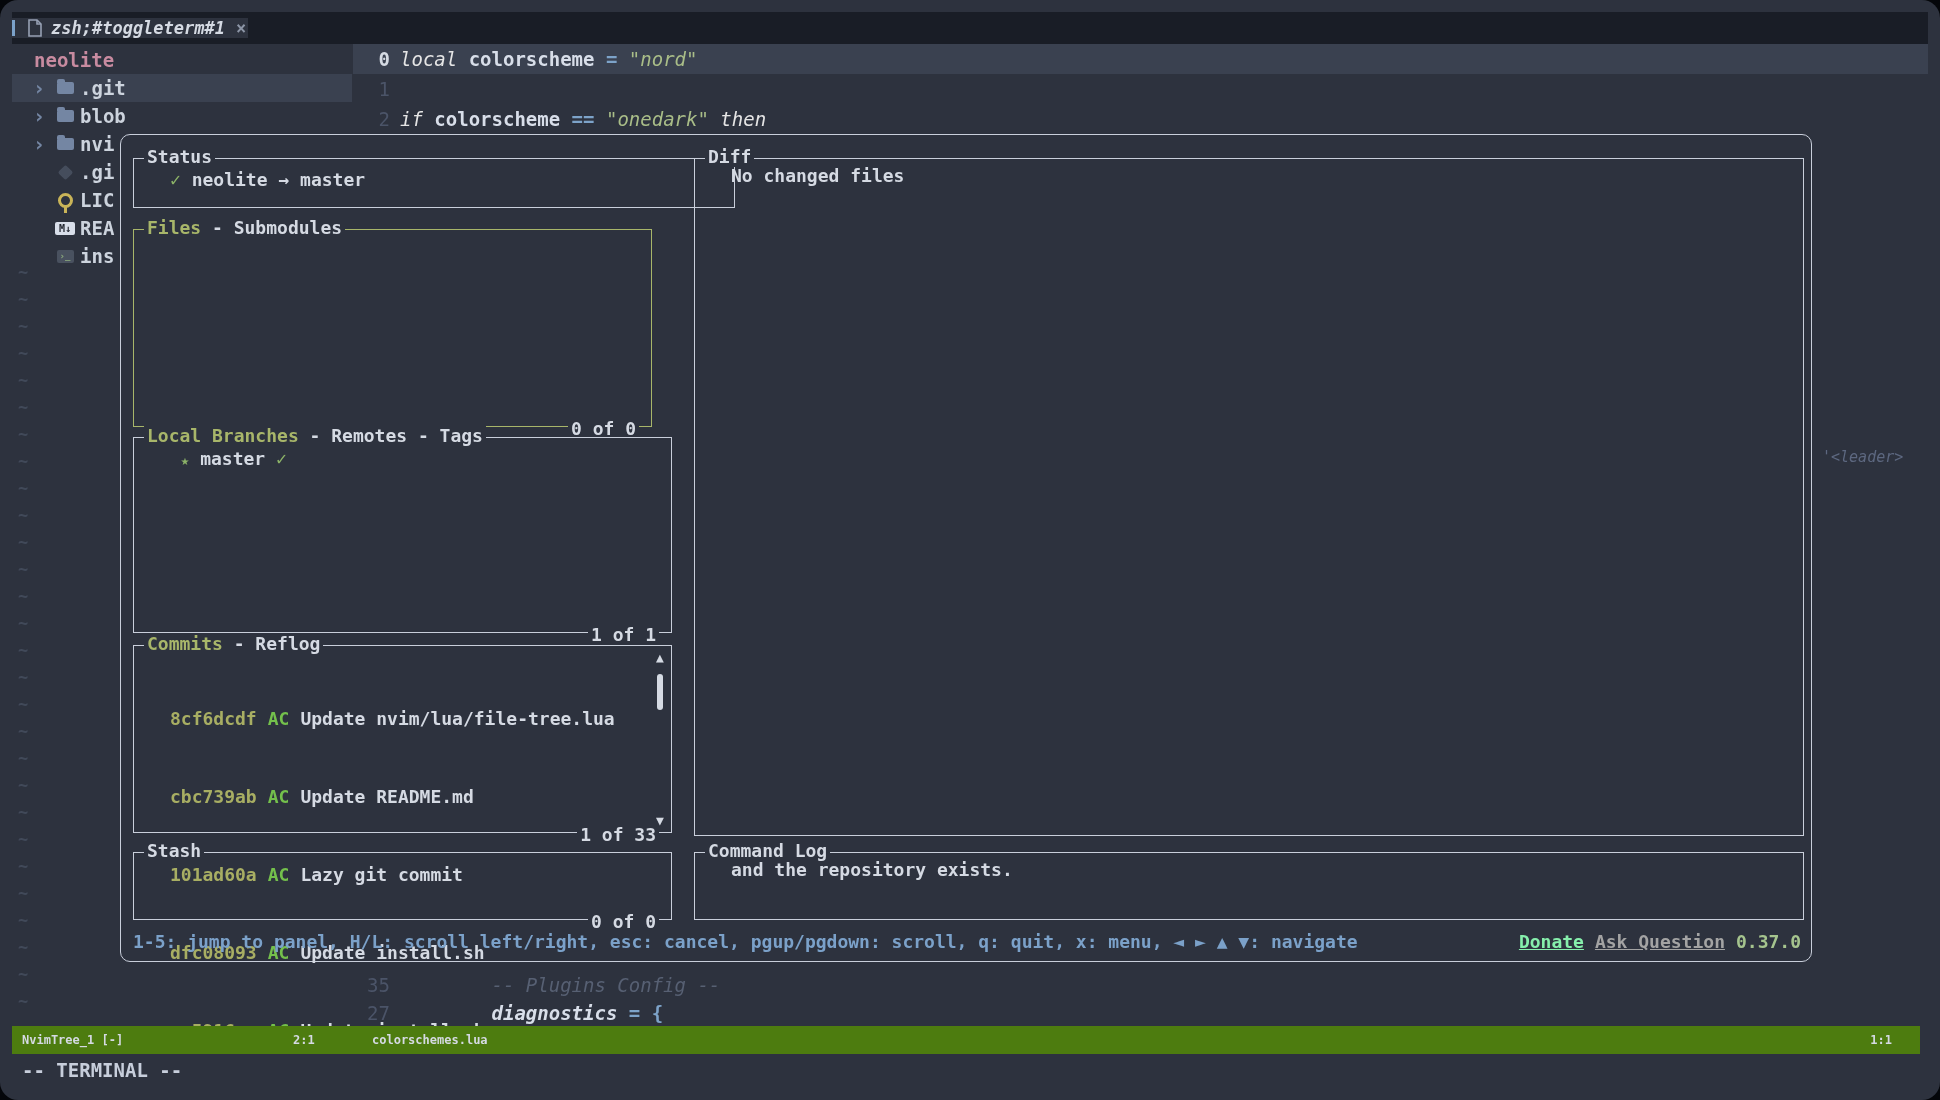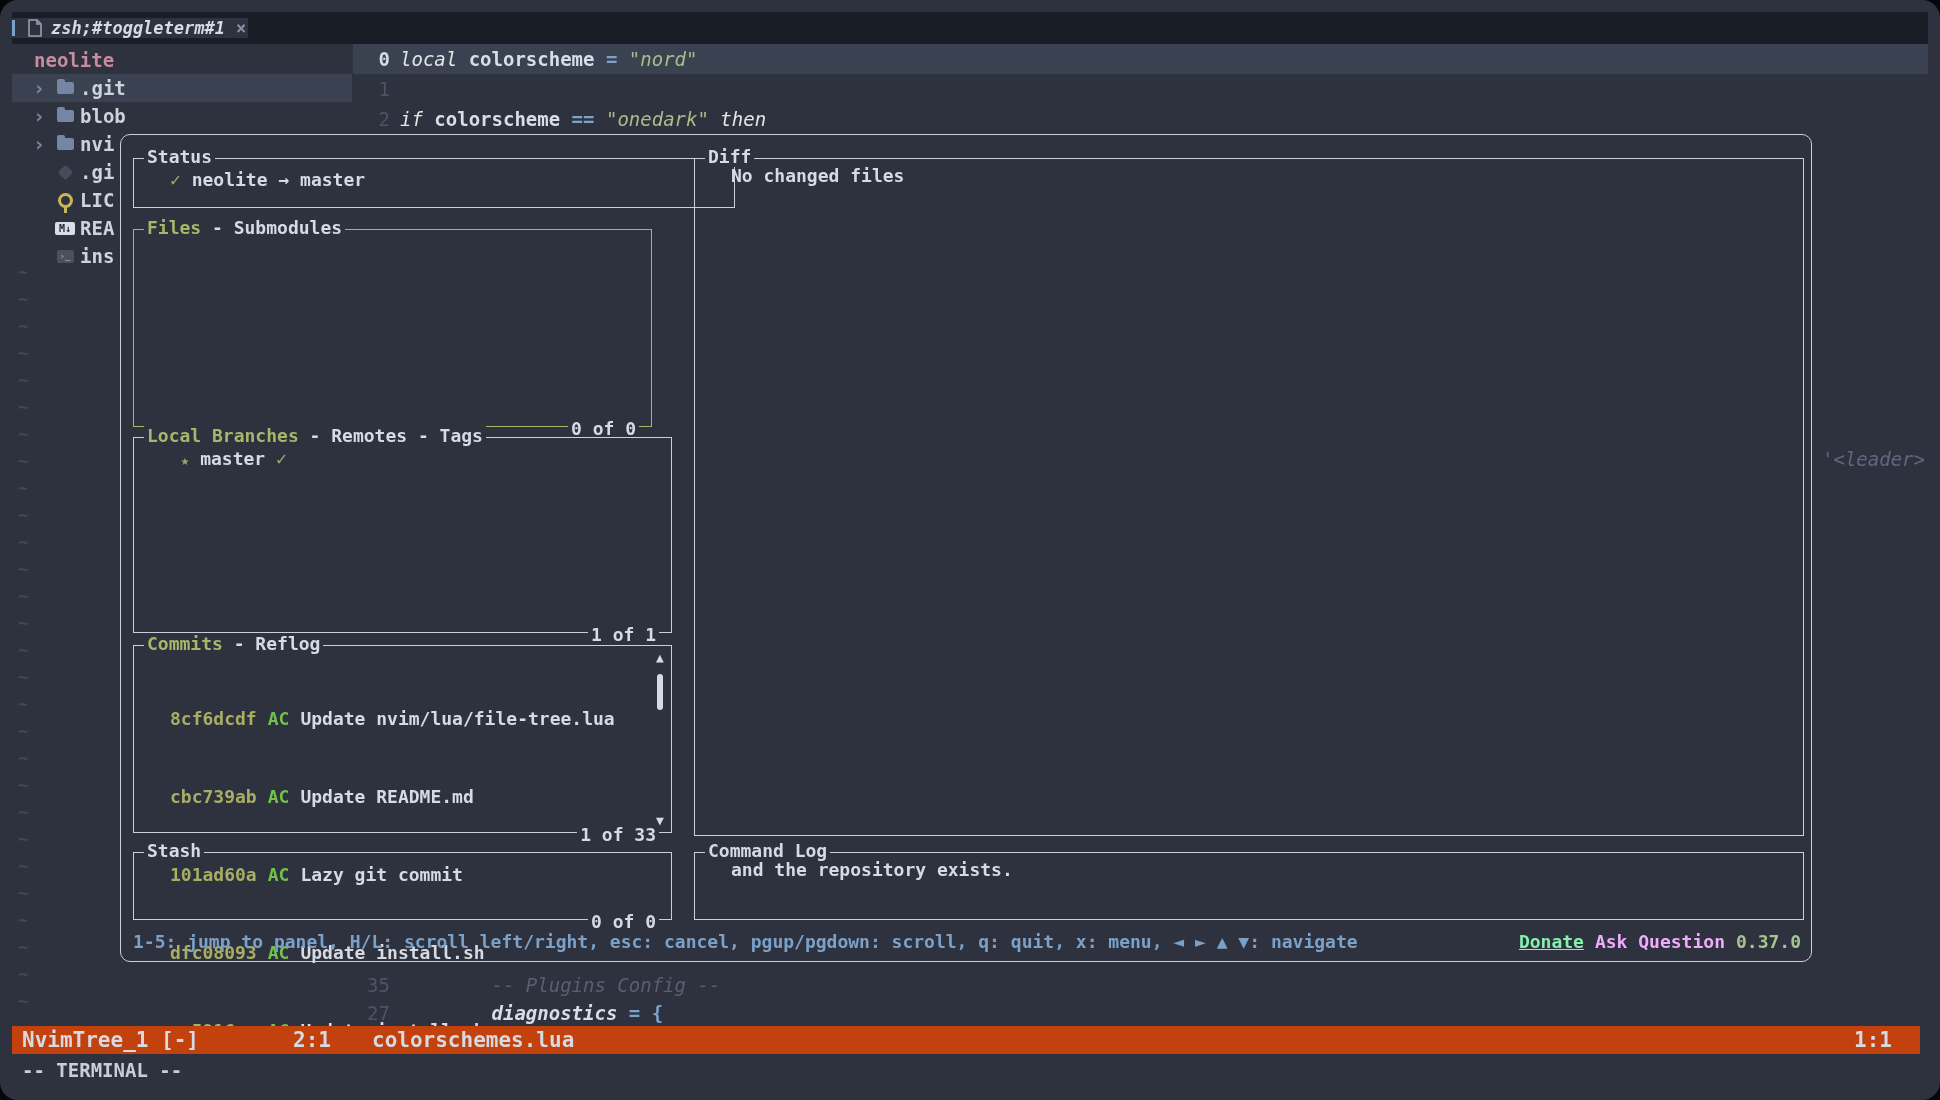--- a/index.html
+++ b/index.html
@@ -38,21 +38,21 @@
   .crow{position:absolute;left:353px;right:12px;height:30px;display:flex;align-items:center;
         white-space:pre;font-size:19px;color:#d5dae3;}
   .crow.cursorline{background:#3a4150;}
   .lnum{width:37px;text-align:right;padding-right:10px;color:#4b5468;flex:none;}
   .lnum.cur{color:#d5dae3;font-weight:bold;}
   .tok-kw{color:#e5e5e5;font-style:italic;}
   .tok-ident{font-weight:bold;color:#d8dee9;}
   .tok-op{color:#7da3c9;font-weight:bold;}
   .tok-str{color:#a9bd88;font-style:italic;}
   .tok-comment{color:#576073;font-style:italic;}
-  .leader-hint{position:absolute;left:1822px;top:448px;font-size:19px;font-style:italic;color:#5d6880;white-space:pre;}
+  .leader-hint{position:absolute;left:1822px;top:448px;font-size:15px;font-style:italic;color:#5d6880;white-space:pre;}
 
   
   .lg-float{position:absolute;left:120px;top:134px;width:1692px;height:828px;box-sizing:border-box;
             border:1px solid #c9cfdb;border-radius:10px;background:#2d323e;font-size:18px;font-weight:bold;color:#d5dae3;}
   .panel{position:absolute;border:1px solid #c9cfdb;box-sizing:border-box;}
   .panel.green{border-color:#a8b66a;}
   .panel-title{position:absolute;top:-13px;left:10px;background:#2d323e;padding:0 3px;white-space:pre;color:#d5dae3;}
   .panel-title .t-active{color:#a8b66a;}
   .panel-counter{position:absolute;bottom:-13px;right:12px;background:#2d323e;padding:0 3px;color:#d5dae3;}
   .panel-content{padding:8px 8px 0 8px;line-height:26px;white-space:pre;margin-left:28px;}
@@ -62,26 +62,26 @@
   .c-author{color:#74c04c;margin-right:11px;}
   .scrollbar{position:absolute;top:4px;bottom:4px;right:4px;width:14px;color:#d5dae3;}
   .sb-up,.sb-down{position:absolute;left:0;width:14px;text-align:center;font-size:13px;}
   .sb-up{top:0;} .sb-down{bottom:0;}
   .sb-thumb{position:absolute;top:24px;left:4px;width:6px;height:36px;background:#d5dae3;border-radius:3px;}
   .infobar{position:absolute;left:12px;right:10px;top:793px;height:26px;display:flex;
            justify-content:space-between;align-items:center;white-space:pre;}
   .keyhints{color:#7ba1c9;}
   .info-links span{margin-left:11px;}
   .link-donate{color:#86efac;text-decoration:underline;}
-  .link-ask{color:#f0abfc;}
+  .link-ask{color:#a3a3a3;text-decoration:underline;}
   .version{color:#a5c48e;}
 
   
-  .statusline{position:absolute;left:12px;top:1026px;width:1908px;height:28px;background:#c2410c;
-              font-weight:bold;font-size:21px;color:#d5dae3;text-align:right;}
+  .statusline{position:absolute;left:12px;top:1026px;width:1908px;height:28px;background:#4d7c0f;
+              font-weight:bold;font-size:12px;color:#d5dae3;text-align:right;}
   .statusline span{position:absolute;top:0;height:28px;display:flex;align-items:center;white-space:pre;}
   .sl-buffer{left:10px;}
   .sl-treepos{left:281px;}
   .sl-file{left:360px;}
   .sl-pos{right:28px;}
   .cmdline{position:absolute;left:22px;top:1056px;height:28px;display:flex;align-items:center;
            font-weight:bold;font-size:19px;color:#c7cedb;white-space:pre;}
 </style>
 </head>
 <body>

